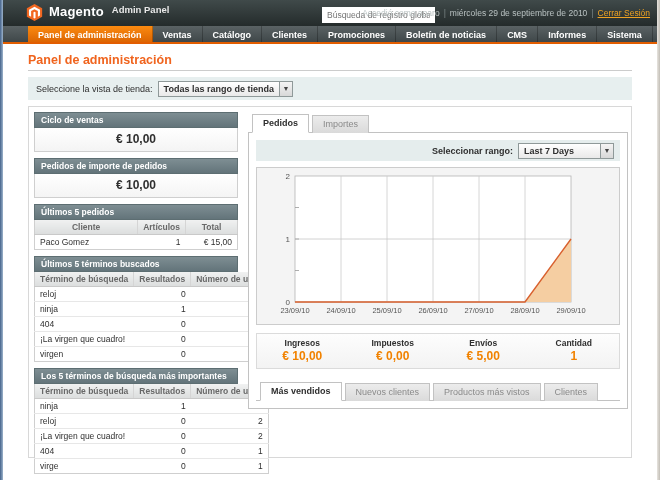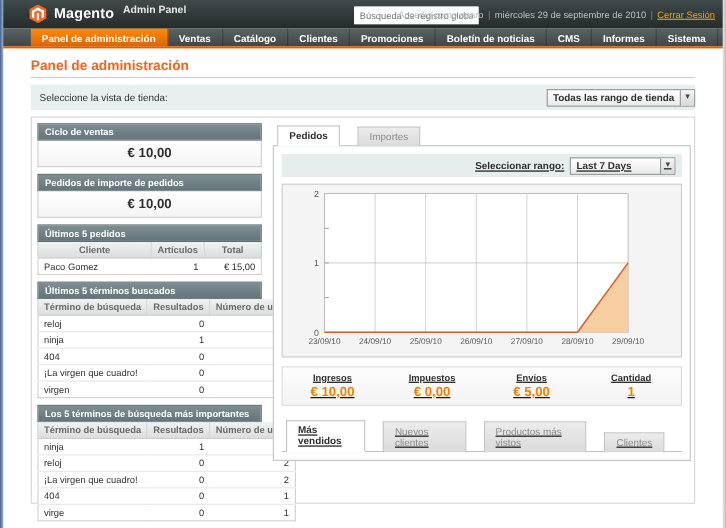--- a/index.html
+++ b/index.html
@@ -24,21 +24,21 @@
   .nav { position:absolute; left:0; top:26px; width:660px; height:18px; background:linear-gradient(#5a6264,#3f4749); border-bottom:2px solid #e25d00; display:flex; align-items:stretch; }
   .nav-items { display:flex; margin-left:28px; }
   .nav-item { color:#fff; font-size:9px; font-weight:bold; padding:4px 10px 0; border-right:1px solid rgba(0,0,0,0.25); cursor:pointer; }
   .nav-item.active { background:linear-gradient(#fb8a10,#dc6502); }
   .nav-help { margin-left:auto; margin-right:12px; display:flex; align-items:center; gap:4px; color:#d9e0e0; font-size:8.5px; font-weight:bold; cursor:pointer; }
 
   
   .page-title { position:absolute; left:28px; top:53px; font-size:12.5px; font-weight:bold; color:#f0641e; }
   .title-rule { position:absolute; left:28px; top:70px; width:604px; border-bottom:1px solid #ccc; }
 
-  .switcher { position:absolute; left:28px; top:77px; width:604px; height:23px; background:#e7efef; display:flex; align-items:center; padding-left:8px; gap:5px;justify-content:space-between; }
+  .switcher { position:absolute; left:28px; top:77px; width:604px; height:23px; background:#e7efef; display:flex; align-items:center; padding-left:8px; gap:5px; }
   .switcher-label { font-size:9px; color:#2f2f2f; }
   .fake-select { display:inline-flex; align-items:center; border:1px solid #8f9999; background:linear-gradient(#fff,#e9e9e9); height:16px; font-size:9px; font-weight:bold; color:#2f2f2f; cursor:pointer; }
   .fake-select .val { padding:0 5px; white-space:nowrap; }
   .fake-select .arrow { width:13px; height:100%; border-left:1px solid #8f9999; background:linear-gradient(#f4f4f4,#d8d8d8); display:flex; align-items:center; justify-content:center; font-size:7px; color:#444; }
 
   .dash { position:absolute; left:28px; top:106px; width:604px; height:352px; border:1px solid #d8d8d8; background:#fff; }
 
   
   .leftcol { position:absolute; left:5px; top:5px; width:204px; }
   .widget { margin-bottom:6px; }
@@ -47,23 +47,23 @@
   table.grid { width:100%; border-collapse:collapse; font-size:8.5px; border:1px solid #cfcfcf; border-top:none; background:#fff; }
   table.grid th { background:linear-gradient(#f0f1f1,#dcdede); color:#686868; font-weight:bold; text-align:center; padding:2px 5px; border-bottom:1px solid #c9c9c9; border-right:1px solid #d5d5d5; white-space:nowrap; }
   table.grid th:last-child { border-right:none; }
   table.grid td { padding:2px 5px; border-bottom:1px solid #e7e7e7; color:#2f2f2f; }
   table.grid tr:last-child td { border-bottom:none; }
   td.num, th.num-h { text-align:right; }
 
   
   .panel { position:absolute; left:219px; top:6px; width:380px; }
   .tabs { display:flex; align-items:flex-end; border-bottom:1px solid #c2c2c2; padding-left:4px; position:relative; z-index:2; }
-  .tab { font-size:9px; color:#8a8a8a; background:linear-gradient(#ececec,#dadada); border:1px solid #c2c2c2; border-bottom:none; padding:3px 10px 4px; margin-right:16px; cursor:pointer; position:relative; top:1px; }
+  .tab { font-size:9px; color:#8a8a8a; background:linear-gradient(#ececec,#dadada); border:1px solid #c2c2c2; border-bottom:none; padding:3px 10px 4px; margin-right:3px; cursor:pointer; position:relative; top:1px; }
   .tab.active { background:#fff; color:#2f2f2f; font-weight:bold; border-bottom:1px solid #fff; }
-  .panel-box { border:1px solid #c2c2c2; border-top:none; background:#fff; padding:7px;text-decoration:underline; }
+  .panel-box { border:1px solid #c2c2c2; border-top:none; background:#fff; padding:7px; }
 
   .range-bar { background:#e5eded; height:21px; display:flex; align-items:center; justify-content:flex-end; padding-right:6px; gap:5px; }
   .range-label { font-size:9px; font-weight:bold; color:#2f2f2f; }
 
   .chart-wrap { margin-top:6px; border:1px solid #cccccc; background:#f4f4f4; height:158px; }
 
   .totals { margin-top:8px; border:1px solid #dbdbdb; background:linear-gradient(#fdfdfd,#f3f3f3); display:flex; padding:4px 0 5px; }
   .total-cell { flex:1; text-align:center; }
   .total-label { font-size:8.5px; font-weight:bold; color:#2f2f2f; }
   .total-value { font-size:12px; font-weight:bold; color:#f18200; margin-top:1px; }

